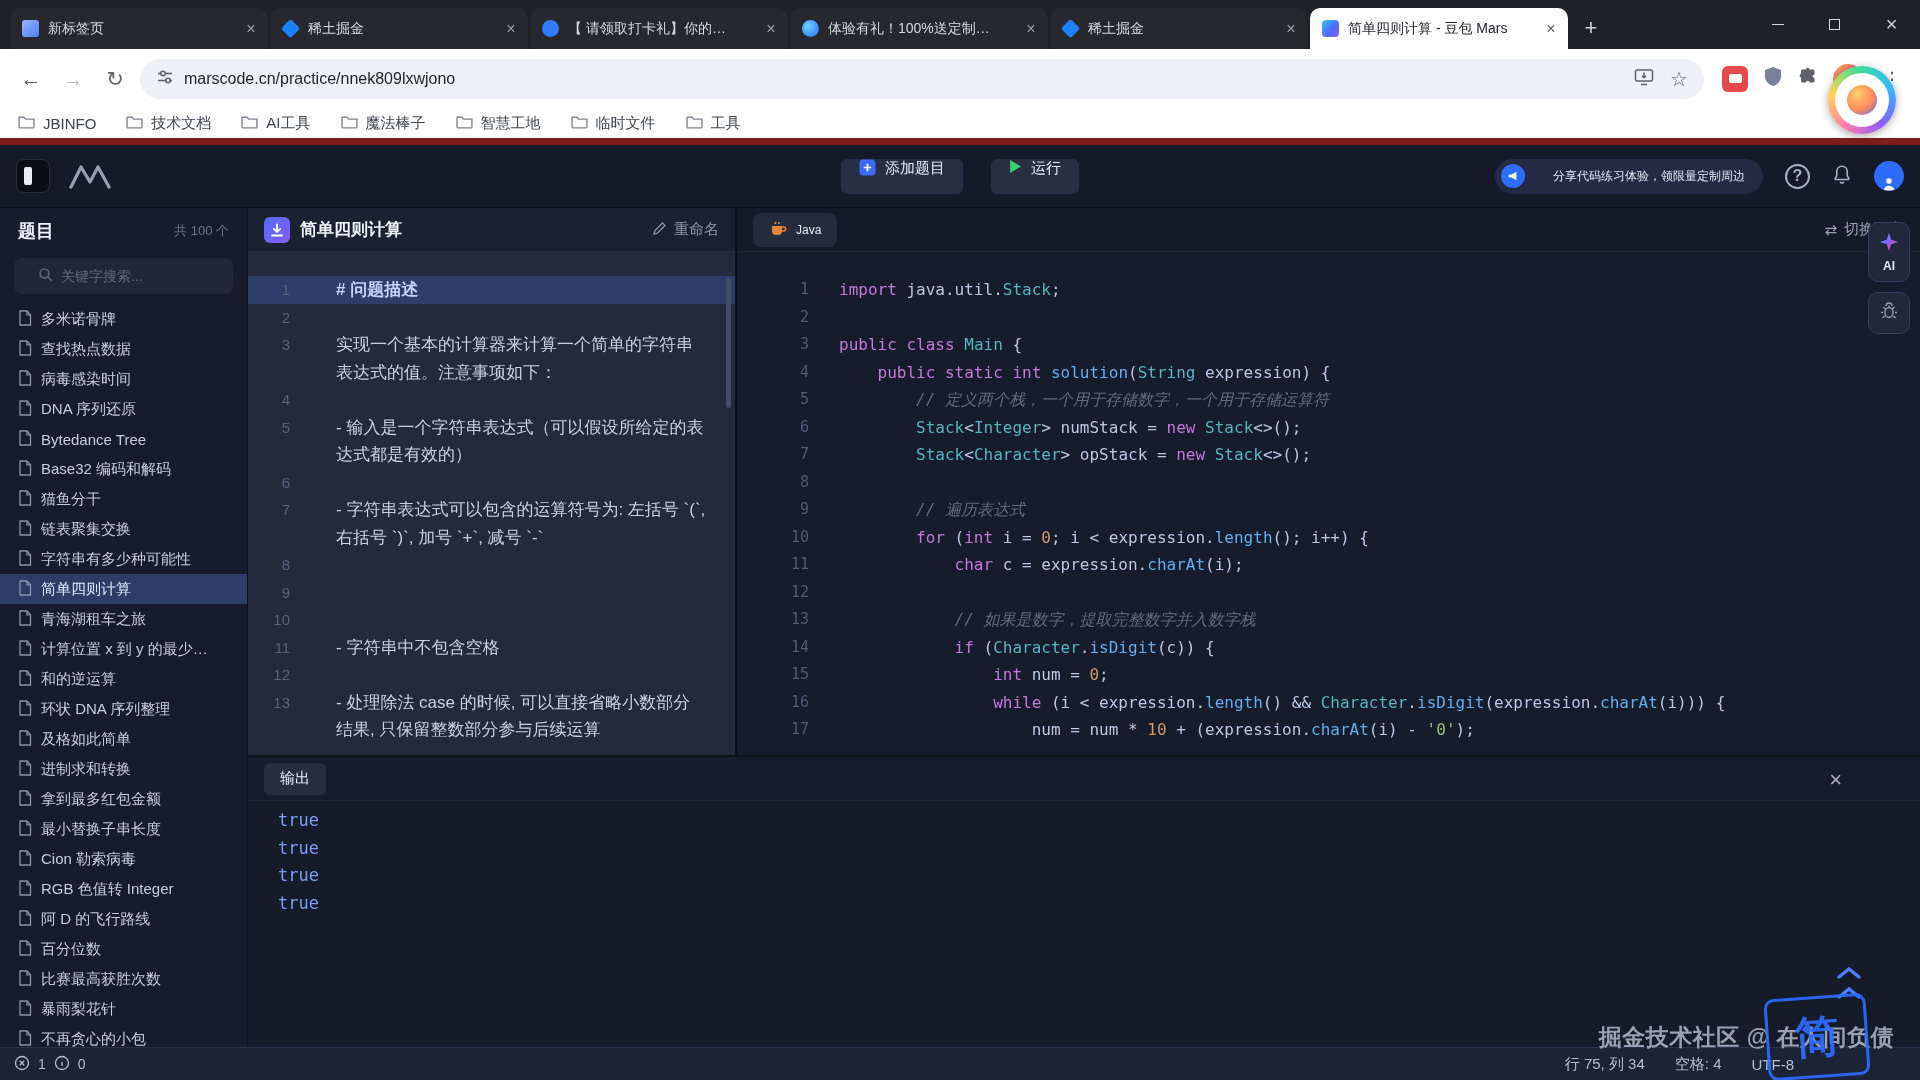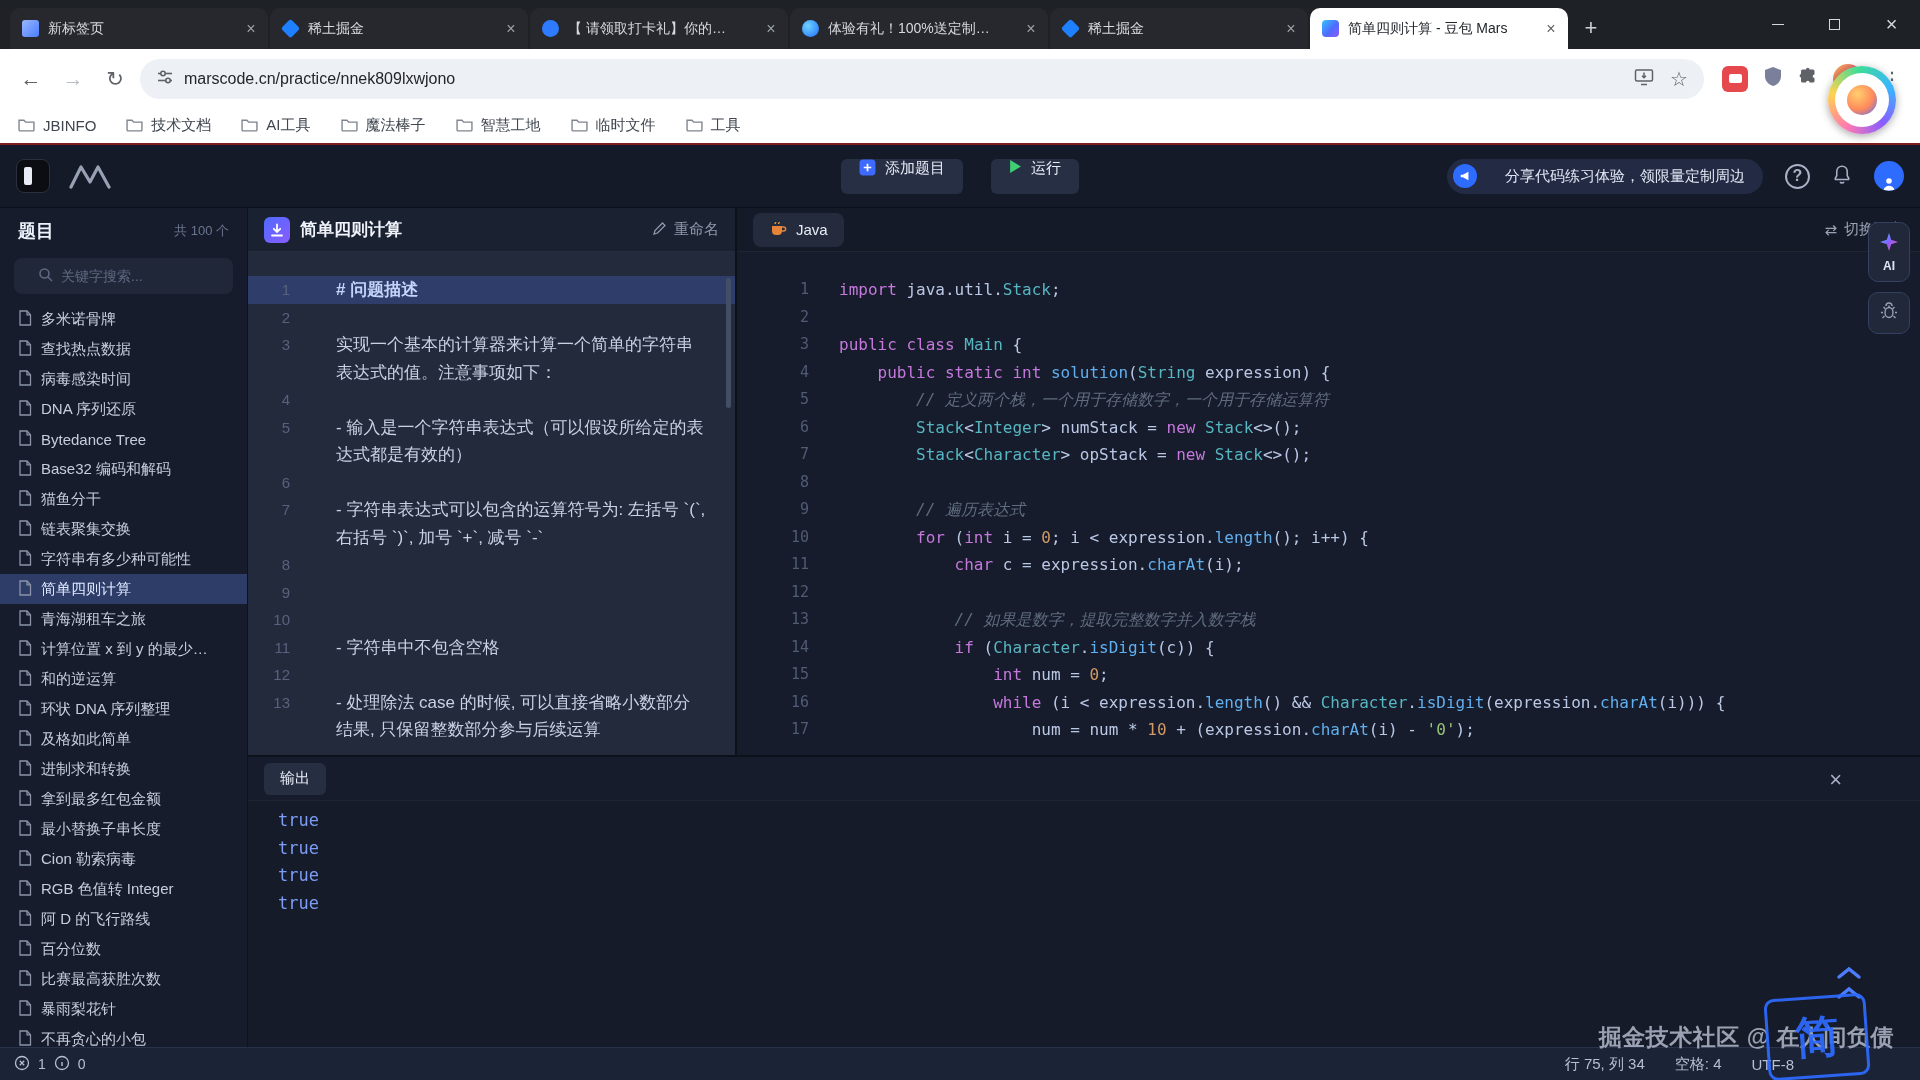--- a/index.html
+++ b/index.html
@@ -32,32 +32,32 @@
 .nav-ic.disabled{color:#b9bdc4}
 .addr{height:40px;flex:1;background:#edf0f4;border-radius:20px;display:flex;align-items:center;padding:0 16px;min-width:0}
 .addr .url{font-size:16px;color:#23262b;margin-left:10px;flex:1;white-space:nowrap;overflow:hidden}
 .addr .star{font-size:20px;color:#5f6368;margin-left:16px}
 .ext{display:flex;align-items:center;gap:15px;margin-left:10px;flex:none}
 .ext-red{width:26px;height:26px;border-radius:6px;background:#e5484d;display:flex;align-items:center;justify-content:center}
 .ext-red span{width:13px;height:9px;background:#fff;border-radius:2px}
 .mini-avatar{width:30px;height:30px;border-radius:50%;background:linear-gradient(135deg,#f6b73c,#e85c8a,#7a5cff)}
 .kebab{font-size:20px;color:#5f6368;padding:0 4px}
 
-.bookbar{height:37px;background:#ffffff;border-bottom:2px solid #7f1d1d;display:flex;align-items:center;gap:30px;padding:0 18px;flex:none}
+.bookbar{height:37px;background:#ffffff;border-bottom:7px solid #7f1d1d;display:flex;align-items:center;gap:30px;padding:0 18px;flex:none}
 .bm{display:flex;align-items:center;gap:8px;font-size:15px;color:#3f4650}
 
 
 .appbar{height:63px;background:#141a28;border-bottom:1px solid #0c101b;display:flex;align-items:center;padding:0 16px;flex:none;position:relative}
 .sq-logo{width:34px;height:34px;border-radius:8px;background:#0b0d12;border:1px solid #2a3040;display:flex;align-items:center;padding-left:7px}
 .sq-logo span{width:8px;height:18px;background:#e8ecf5;border-radius:2px}
 .mars-logo{margin-left:18px;display:flex;align-items:center}
 .center-actions{position:absolute;left:50%;transform:translateX(-50%);display:flex;gap:28px}
 .hbtn{height:35px;display:flex;gap:9px;padding:0 18px;background:#272f44;border-radius:6px;color:#e8ecf6;font-size:15px}
 .right-actions{margin-left:auto;display:flex;align-items:center;gap:22px}
-.banner{height:35px;display:flex;align-items:center;gap:28px;background:#232b44;border-radius:18px;padding:0 18px 0 6px;color:#e2e8f5;font-size:15px}
+.banner{height:35px;display:flex;align-items:center;gap:28px;background:#232b44;border-radius:18px;padding:0 18px 0 6px;color:#e2e8f5;font-size:12px}
 .banner-ic{width:24px;height:24px;border-radius:50%;background:#2e6bff;display:flex;align-items:center;justify-content:center}
 .help{width:25px;height:25px;border-radius:50%;border:2px solid #a8b1c6;color:#a8b1c6;font-size:16px;font-weight:bold;display:flex;align-items:center;justify-content:center}
 .user-avatar{width:30px;height:30px;border-radius:50%;background:#2e6bff;display:flex;align-items:flex-end;justify-content:center;overflow:hidden}
 
 
 .workspace{flex:1;display:flex;min-height:0}
 .sidebar{width:248px;background:#161c2b;border-right:1px solid #0d1220;display:flex;flex-direction:column;flex:none}
 .sb-head{height:46px;display:flex;align-items:center;padding:0 18px;flex:none}
 .sb-title{font-size:18px;font-weight:bold;color:#eef2fa}
 .sb-count{margin-left:auto;font-size:13px;color:#6b7590}
@@ -80,21 +80,21 @@
 .mdwrap{flex:1;overflow:hidden;padding-top:24px}
 .md-line{display:flex;font-size:17px;line-height:27.5px;color:#c9d2e4}
 .md-num{width:64px;text-align:right;padding-right:22px;color:#58627e;font-size:15px;flex:none}
 .md-text{flex:1;padding:0 28px 0 24px;min-height:27.5px;word-break:break-all}
 .md-line.hl{background:rgba(90,125,255,.24)}
 .md-line.hl .md-text{color:#c3d3fa;font-weight:bold}
 .pscroll{position:absolute;right:4px;top:70px;width:5px;height:130px;border-radius:3px;background:#434d66}
 
 .codep{flex:1;background:#161c2b;display:flex;flex-direction:column;min-width:0}
 .codep .phead{background:#151a28;border-bottom:1px solid rgba(255,255,255,.05);padding:0 16px}
-.java-tab{height:34px;display:flex;align-items:center;gap:9px;background:#232b3d;border-radius:8px;padding:0 16px;color:#e8ecf5;font-size:15px}
+.java-tab{height:34px;display:flex;align-items:center;gap:9px;background:#232b3d;border-radius:8px;padding:0 16px;color:#e8ecf5;font-size:12px}
 .switch-lang{margin-left:auto;display:flex;align-items:center;gap:7px;color:#99a2b5;font-size:15px}
 .cdwrap{flex:1;overflow:hidden;padding-top:24px}
 .cd-line{display:flex;font-family:"DejaVu Sans Mono",monospace;font-size:16px;line-height:27.5px;white-space:pre}
 .cd-num{width:72px;text-align:right;color:#505b76;font-size:15px;flex:none}
 .cd-text{flex:1;padding-left:30px;min-height:27.5px;color:#bac8e6}
 .tk-k{color:#c678dd}.tk-t{color:#56b6c2}.tk-f{color:#61afef}.tk-v{color:#bac8e6}
 .tk-c{color:#5f6b7e;font-style:italic}.tk-n{color:#d19a66}.tk-s{color:#98c379}
 
 .outp{flex:1;background:#151b29;border-top:2px solid #0d1119;display:flex;flex-direction:column;position:relative;min-height:0}
 .outp .phead{background:#161c2b;border-bottom:1px solid rgba(255,255,255,.04)}

